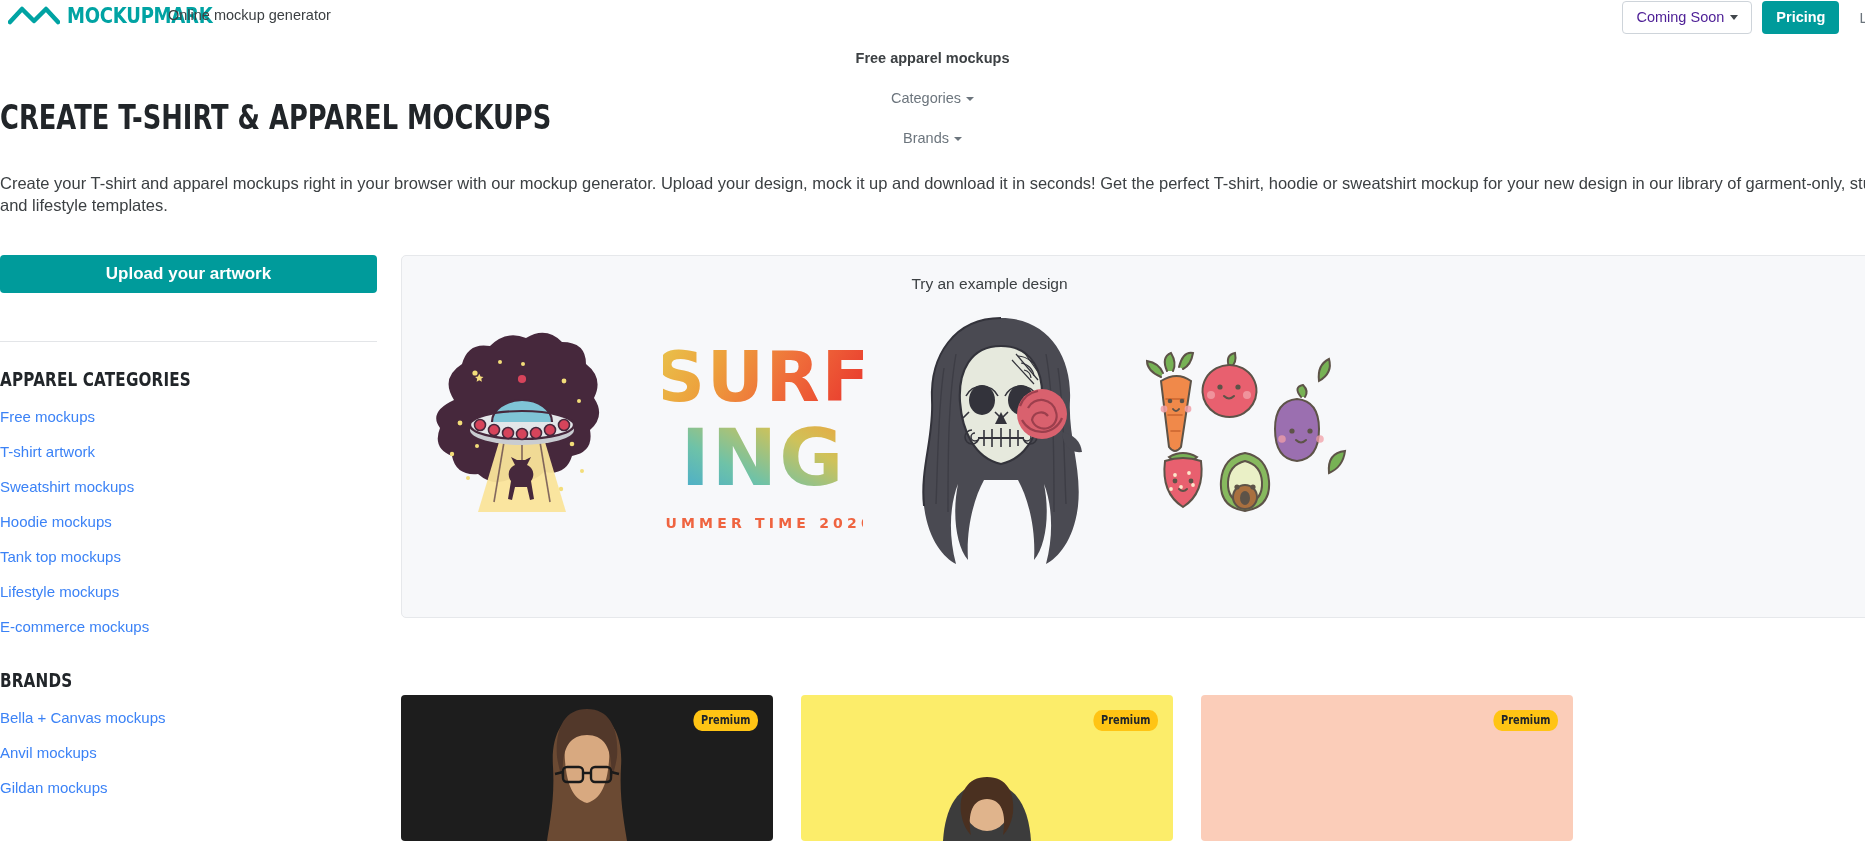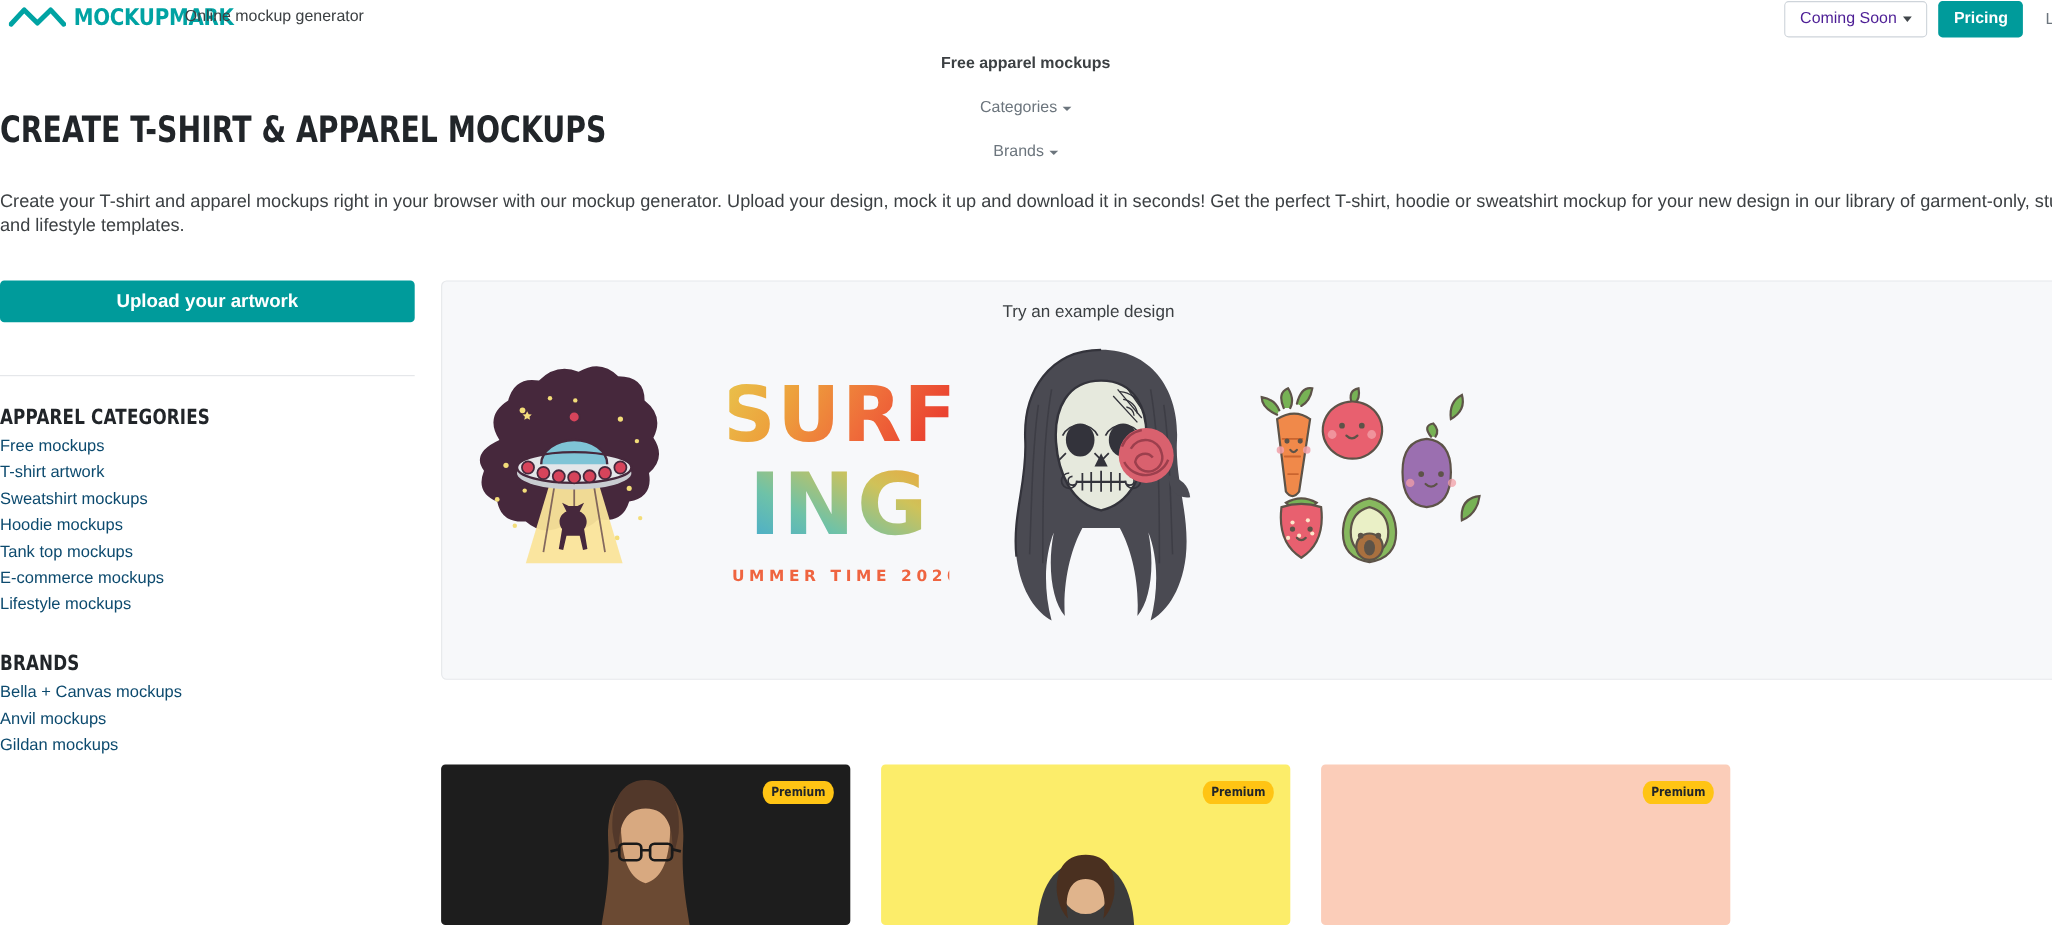--- a/index.html
+++ b/index.html
@@ -96,22 +96,22 @@
   .divider {
     width: 377px; height: 1px; background: #e3e5e8; margin-top: 48px;
   }
   .side-head {
     font-family: "DejaVu Sans", sans-serif;
     font-size: 19px; font-weight: 700; color: #212529;
     transform: scaleX(0.8); transform-origin: left top;
     white-space: nowrap; margin-top: 26px; letter-spacing: 0.2px;
   }
   .side-link {
-    display: block; font-size: 15px; color: #0c4a6e;
-    margin-top: 7px; line-height: 17px; white-space: nowrap;
+    display: block; font-size: 15px; color: #3b82f6;
+    margin-top: 18px; line-height: 17px; white-space: nowrap;
   }
   .side-head.brands { margin-top: 34px; }
 
   
   .example-panel {
     position: absolute; top: 255px; left: 401px;
     width: 1540px; height: 363px;
     background: #f7f8fa; border: 1px solid #e6e8eb; border-radius: 5px;
   }
   .example-label {
@@ -195,22 +195,22 @@
   <button class="upload-btn">Upload your artwork</button>
 
   <div class="divider"></div>
 
   <div class="side-head">APPAREL CATEGORIES</div>
   <a class="side-link">Free mockups</a>
   <a class="side-link">T-shirt artwork</a>
   <a class="side-link">Sweatshirt mockups</a>
   <a class="side-link">Hoodie mockups</a>
   <a class="side-link">Tank top mockups</a>
+  <a class="side-link">Lifestyle mockups</a>
   <a class="side-link">E-commerce mockups</a>
-  <a class="side-link">Lifestyle mockups</a>
 
   <div class="side-head brands">BRANDS</div>
   <a class="side-link">Bella + Canvas mockups</a>
   <a class="side-link">Anvil mockups</a>
   <a class="side-link">Gildan mockups</a>
 </div>
 
 <div class="example-panel">
   <div class="example-label">Try an example design</div>
 

